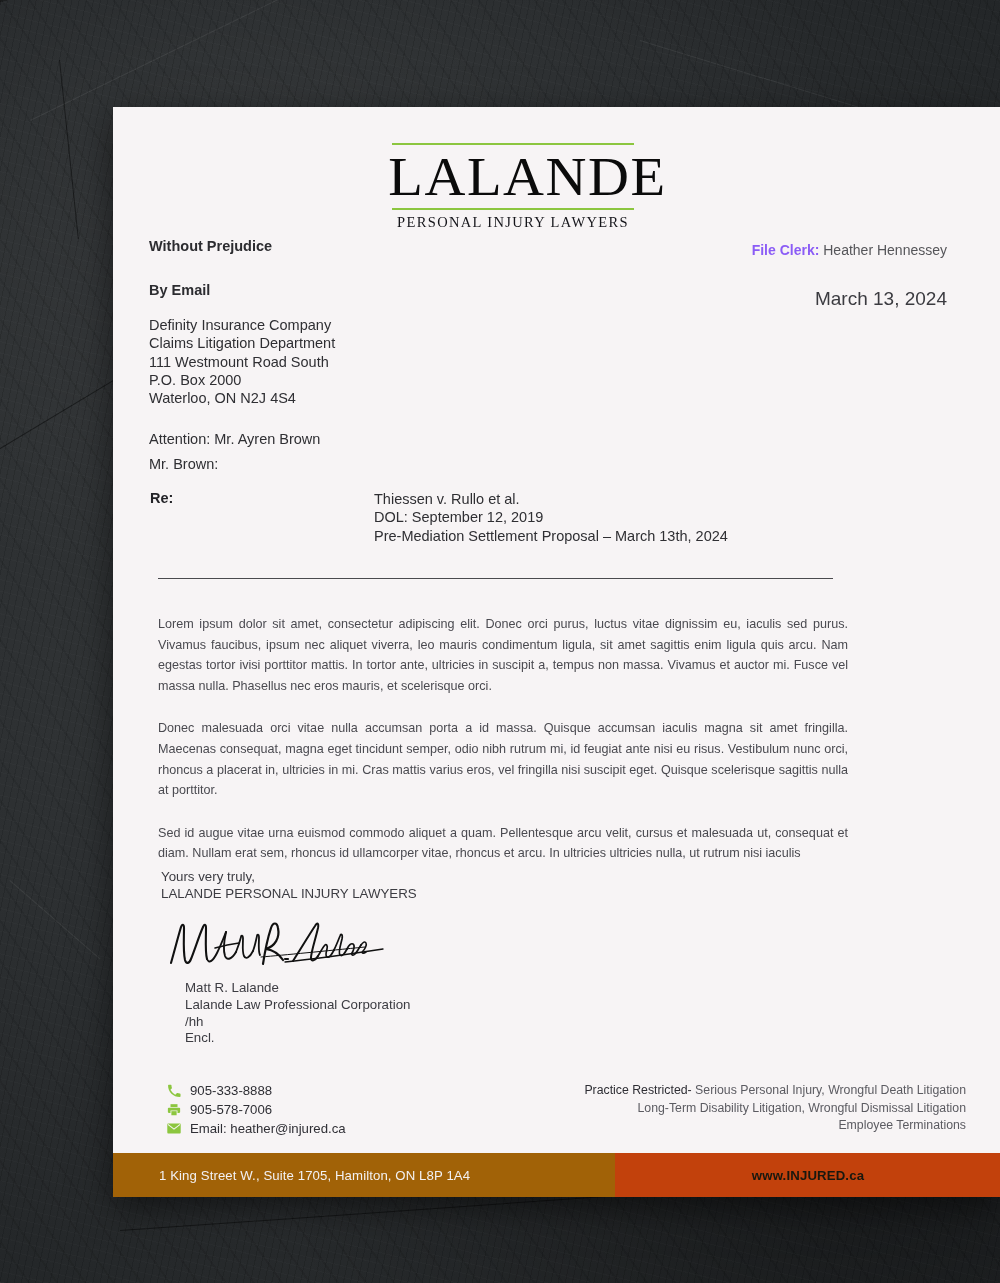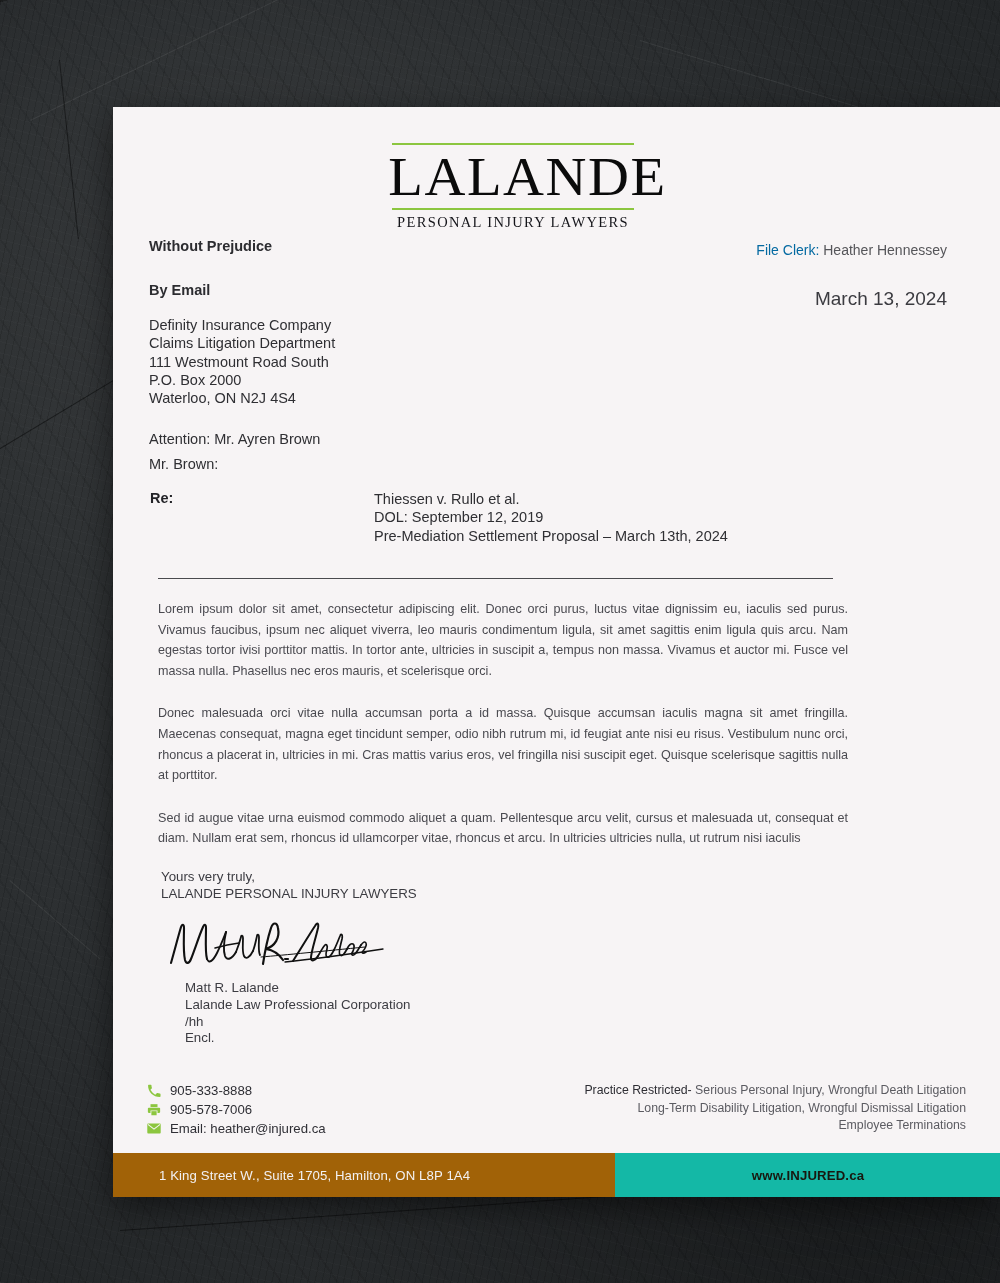--- a/index.html
+++ b/index.html
@@ -111,21 +111,21 @@
     color: #2c2c30;
   }
   .file-clerk {
     position: absolute;
     right: 54px;
     top: 135px;
     font-size: 14px;
     color: #555559;
     white-space: nowrap;
   }
-  .file-clerk b { color: #0369a1; font-weight: normal; }
+  .file-clerk b { color: #8b5cf6; font-weight: bold; }
   .letter-date {
     position: absolute;
     right: 54px;
     top: 181px;
     font-size: 19px;
     color: #3b3b40;
     white-space: nowrap;
   }
 
   
@@ -180,21 +180,21 @@
   }
 
   
   .body-wrap {
     position: absolute;
     left: 45px;
     top: 492px;
     width: 690px;
   }
   .body-wrap p {
-    margin: 0 0 22px 0;
+    margin: 15px 0 22px 0;
     font-size: 12.6px;
     line-height: 20.6px;
     color: #4a4a50;
     text-align: justify;
   }
   .body-wrap p:last-child { margin-bottom: 0; }
 
   
   .closing {
     position: absolute;
@@ -217,21 +217,21 @@
     top: 873px;
     font-size: 13.3px;
     line-height: 16.8px;
     color: #3c3c42;
     margin-left: 24px;
   }
 
   
   .contacts {
     position: absolute;
-    left: 32px;
+    left: 52px;
     top: 974px;
     font-size: 13.2px;
     color: #2f2f35;
   }
   .contact-row {
     display: flex;
     align-items: center;
     height: 19px;
   }
   .contact-row .ico {
@@ -271,21 +271,21 @@
     color: #f3f1f2;
     font-size: 13.2px;
     display: flex;
     align-items: center;
     padding-left: 46px;
     box-sizing: border-box;
     letter-spacing: 0.1px;
   }
   .footer-url {
     flex: 1 1 auto;
-    background: #14b8a6;
+    background: #c2410c;
     color: #18180f;
     font-size: 13.2px;
     font-weight: bold;
     display: flex;
     align-items: center;
     justify-content: center;
     letter-spacing: 0.15px;
   }
 </style>
 </head>

